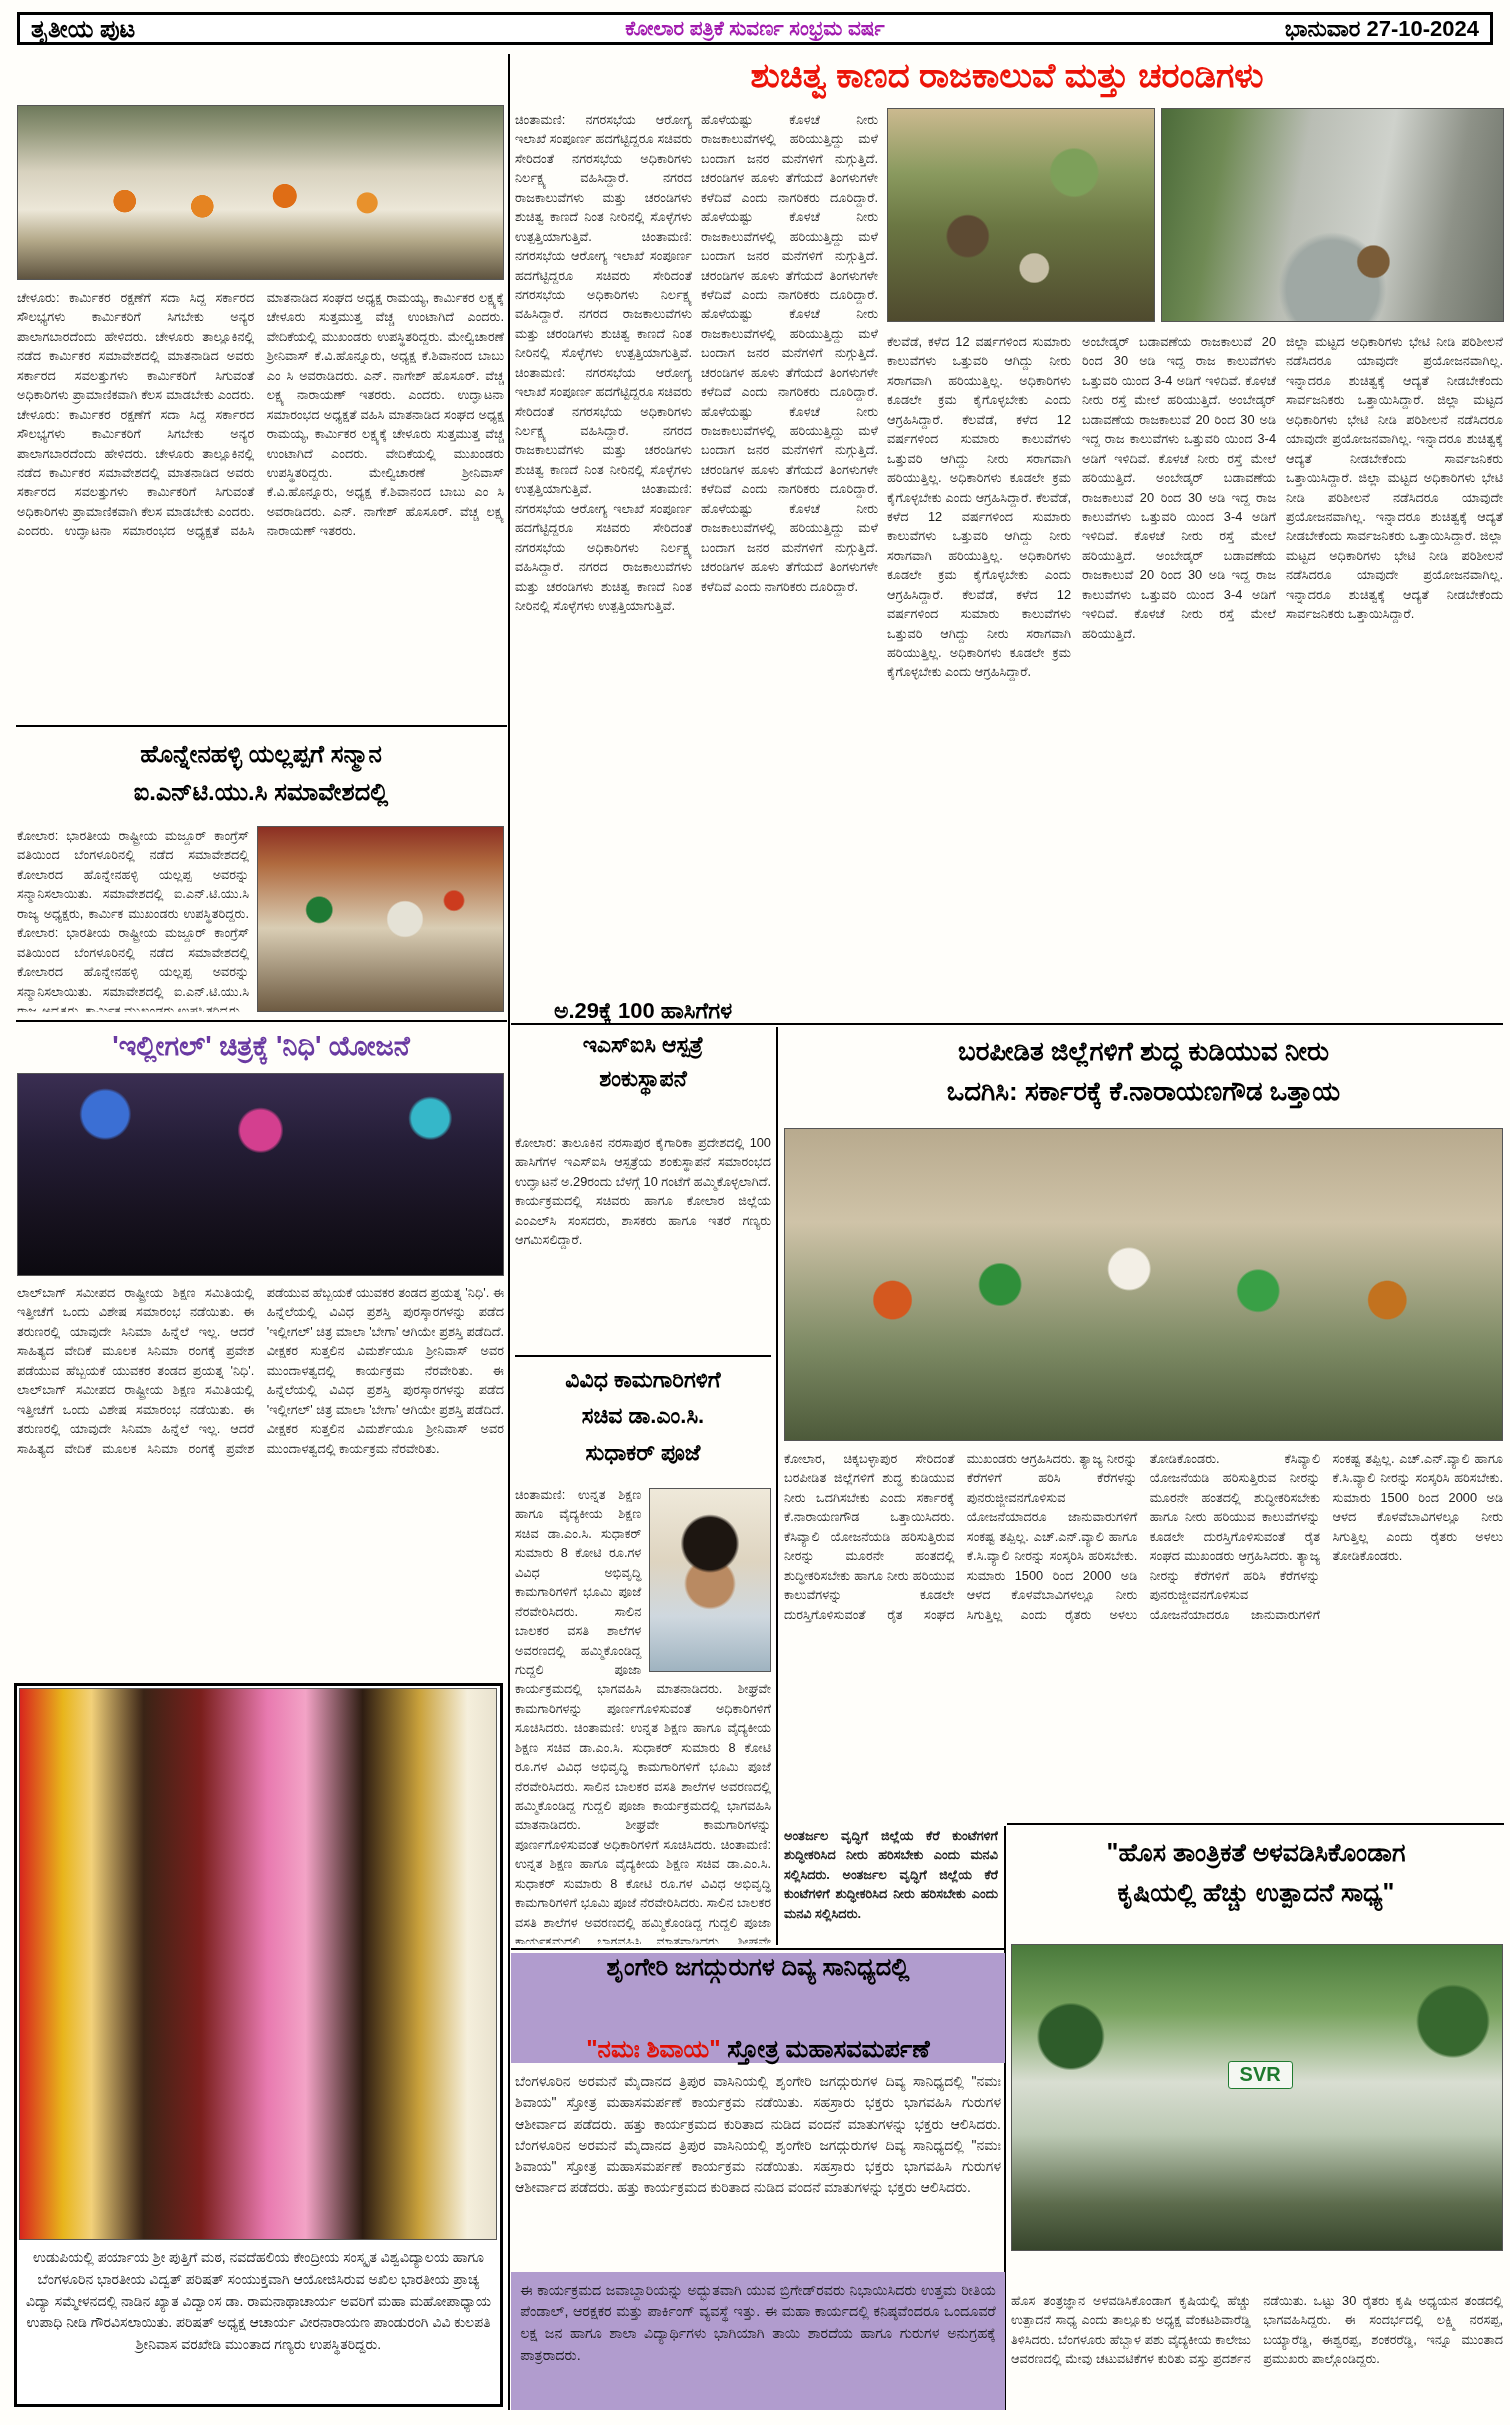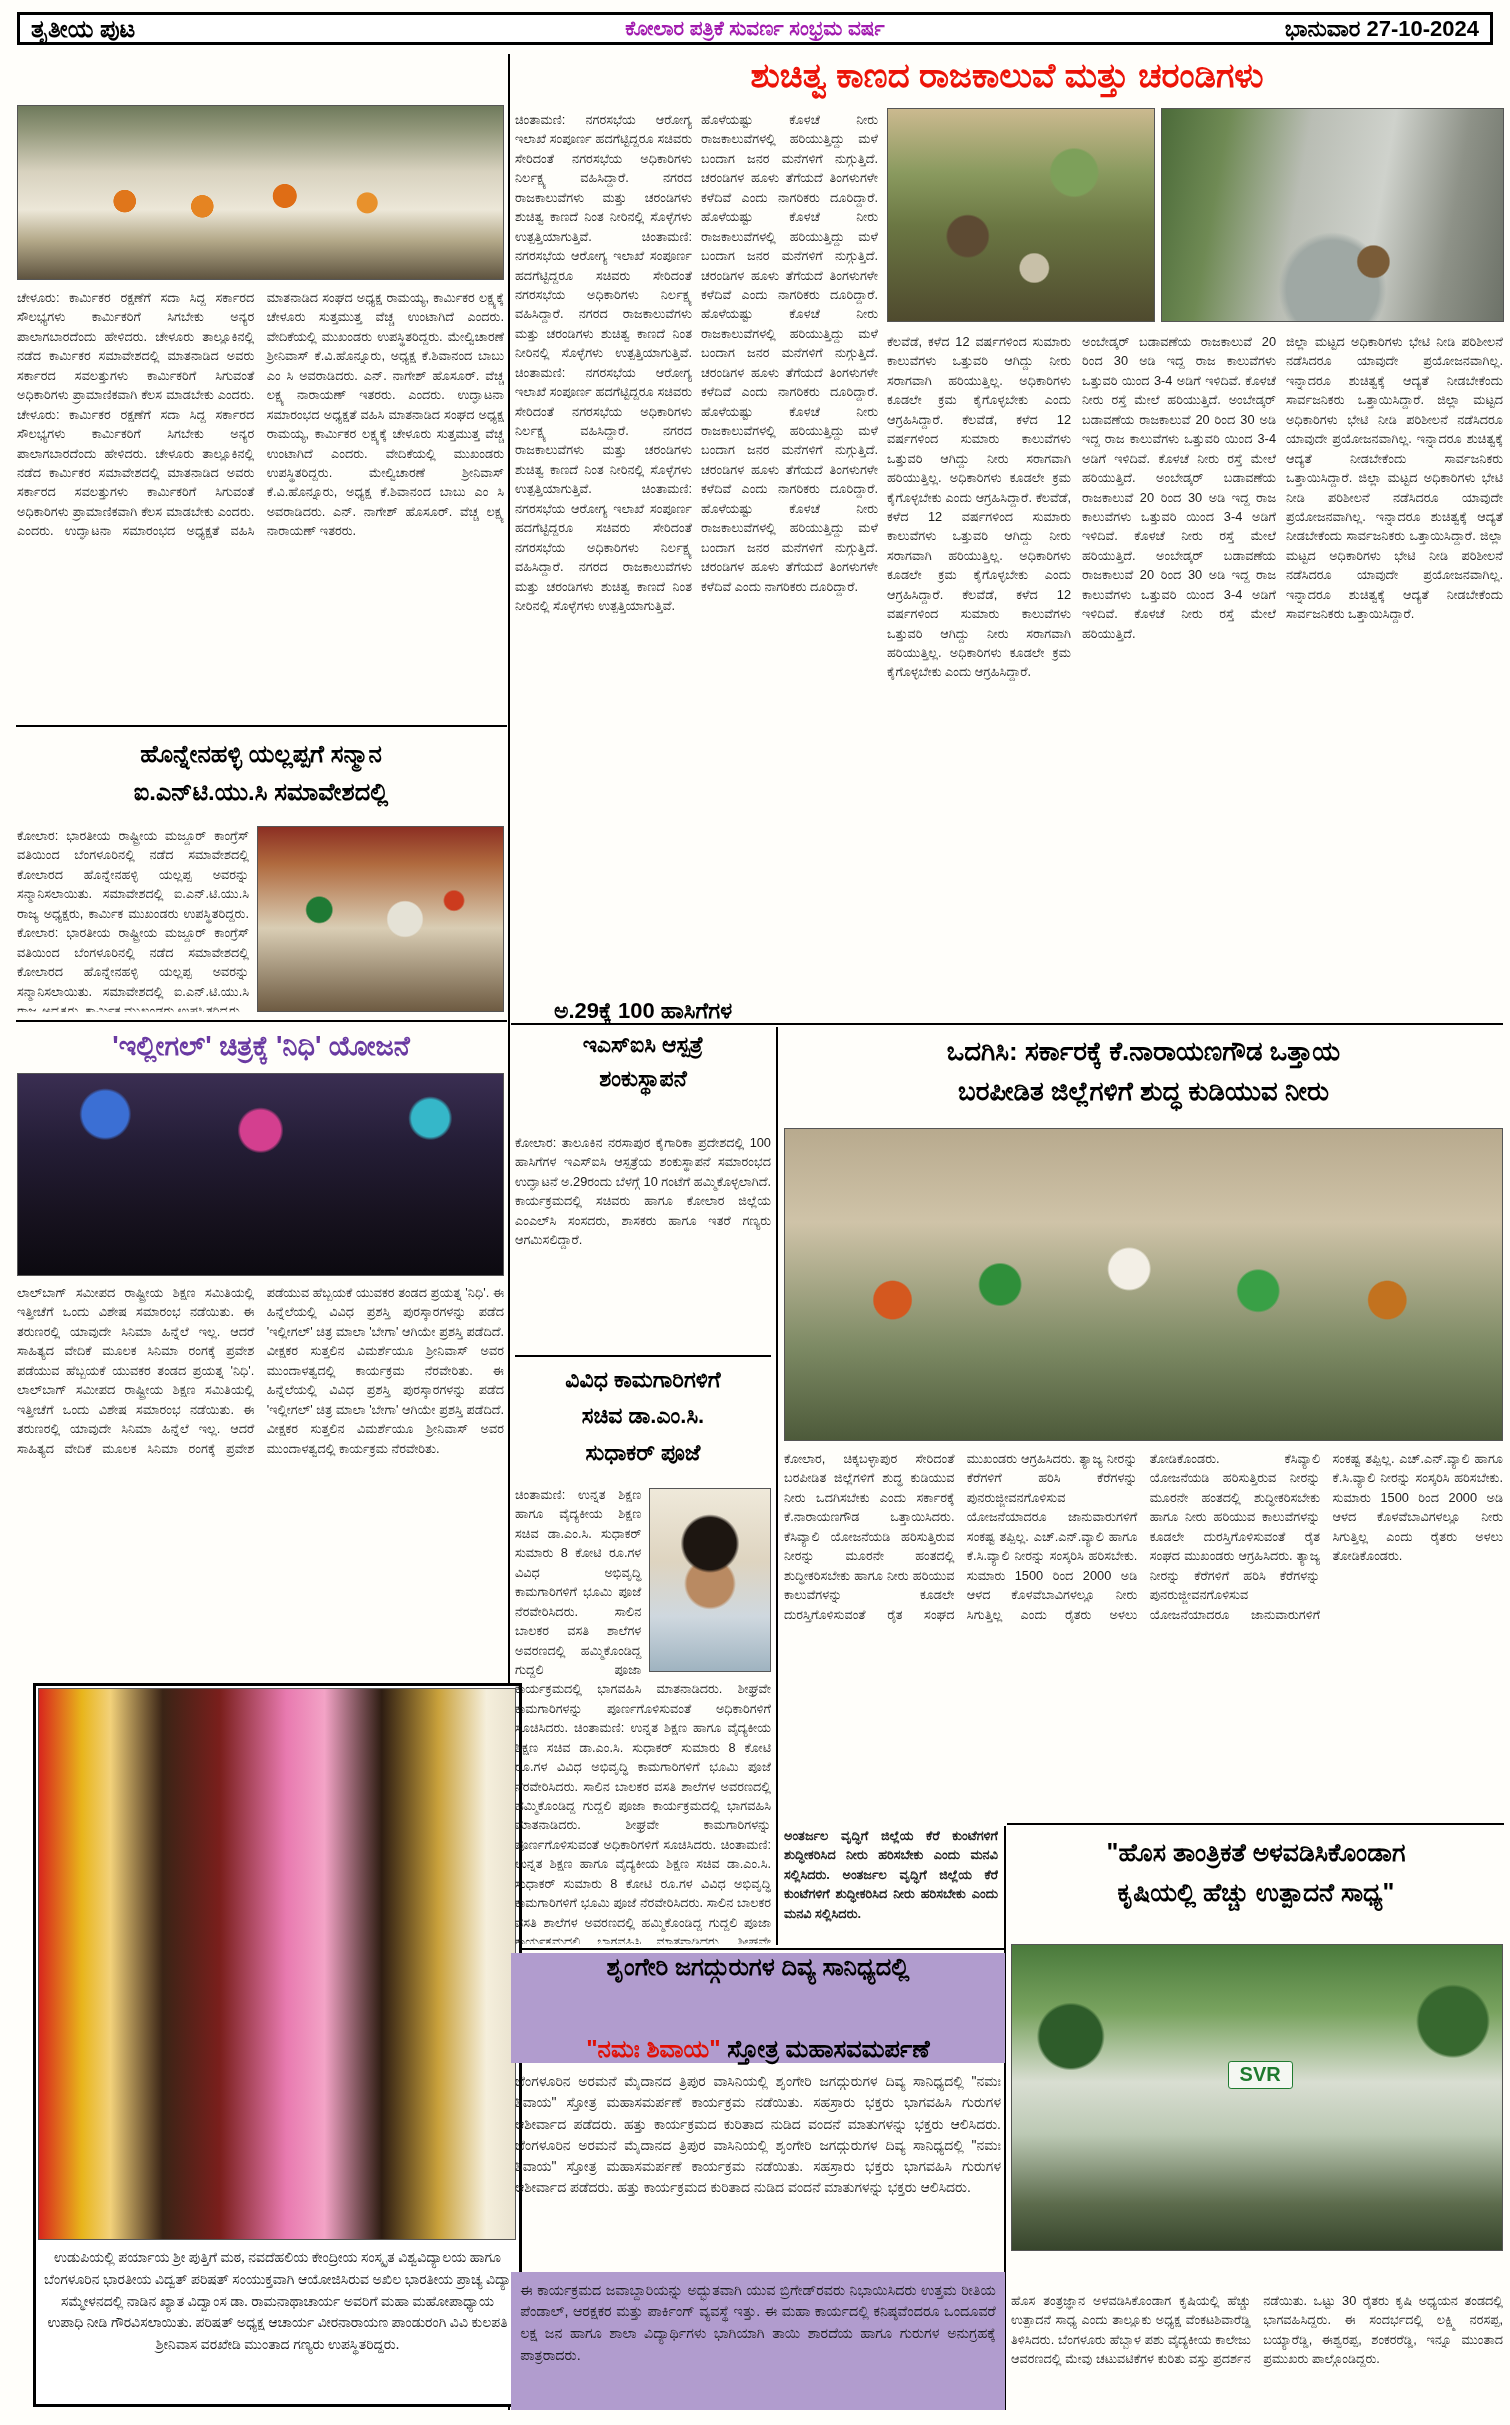--- a/index.html
+++ b/index.html
@@ -119,21 +119,21 @@
   <div class="abs bt" style="left:17px;top:826px;width:232px;height:186px;">ಕೋಲಾರ: ಭಾರತೀಯ ರಾಷ್ಟ್ರೀಯ ಮಜ್ದೂರ್ ಕಾಂಗ್ರೆಸ್ ವತಿಯಿಂದ ಬೆಂಗಳೂರಿನಲ್ಲಿ ನಡೆದ ಸಮಾವೇಶದಲ್ಲಿ ಕೋಲಾರದ ಹೊನ್ನೇನಹಳ್ಳಿ ಯಲ್ಲಪ್ಪ ಅವರನ್ನು ಸನ್ಮಾನಿಸಲಾಯಿತು. ಸಮಾವೇಶದಲ್ಲಿ ಐ.ಎನ್.ಟಿ.ಯು.ಸಿ ರಾಜ್ಯ ಅಧ್ಯಕ್ಷರು, ಕಾರ್ಮಿಕ ಮುಖಂಡರು ಉಪಸ್ಥಿತರಿದ್ದರು. ಕೋಲಾರ: ಭಾರತೀಯ ರಾಷ್ಟ್ರೀಯ ಮಜ್ದೂರ್ ಕಾಂಗ್ರೆಸ್ ವತಿಯಿಂದ ಬೆಂಗಳೂರಿನಲ್ಲಿ ನಡೆದ ಸಮಾವೇಶದಲ್ಲಿ ಕೋಲಾರದ ಹೊನ್ನೇನಹಳ್ಳಿ ಯಲ್ಲಪ್ಪ ಅವರನ್ನು ಸನ್ಮಾನಿಸಲಾಯಿತು. ಸಮಾವೇಶದಲ್ಲಿ ಐ.ಎನ್.ಟಿ.ಯು.ಸಿ ರಾಜ್ಯ ಅಧ್ಯಕ್ಷರು, ಕಾರ್ಮಿಕ ಮುಖಂಡರು ಉಪಸ್ಥಿತರಿದ್ದರು.</div>
   <div class="abs ph" id="ph-intuc" style="left:257px;top:826px;width:247px;height:186px;"></div>
 
   <div class="abs hl purple" style="left:15.5px;top:1029px;width:491px;font-size:27px;">'ಇಲ್ಲೀಗಲ್' ಚಿತ್ರಕ್ಕೆ 'ನಿಧಿ' ಯೋಜನೆ</div>
   <div class="abs ph" id="ph-illegal" style="left:17px;top:1073px;width:487px;height:203px;"></div>
   <div class="abs bt bt2" style="left:17px;top:1283px;width:487px;height:392px;">
     <span>ಲಾಲ್‌ಬಾಗ್ ಸಮೀಪದ ರಾಷ್ಟ್ರೀಯ ಶಿಕ್ಷಣ ಸಮಿತಿಯಲ್ಲಿ ಇತ್ತೀಚೆಗೆ ಒಂದು ವಿಶೇಷ ಸಮಾರಂಭ ನಡೆಯಿತು. ಈ ತರುಣರಲ್ಲಿ ಯಾವುದೇ ಸಿನಿಮಾ ಹಿನ್ನೆಲೆ ಇಲ್ಲ. ಆದರೆ ಸಾಹಿತ್ಯದ ವೇದಿಕೆ ಮೂಲಕ ಸಿನಿಮಾ ರಂಗಕ್ಕೆ ಪ್ರವೇಶ ಪಡೆಯುವ ಹೆಬ್ಬಯಕೆ ಯುವಕರ ತಂಡದ ಪ್ರಯತ್ನ 'ನಿಧಿ'. ಲಾಲ್‌ಬಾಗ್ ಸಮೀಪದ ರಾಷ್ಟ್ರೀಯ ಶಿಕ್ಷಣ ಸಮಿತಿಯಲ್ಲಿ ಇತ್ತೀಚೆಗೆ ಒಂದು ವಿಶೇಷ ಸಮಾರಂಭ ನಡೆಯಿತು. ಈ ತರುಣರಲ್ಲಿ ಯಾವುದೇ ಸಿನಿಮಾ ಹಿನ್ನೆಲೆ ಇಲ್ಲ. ಆದರೆ ಸಾಹಿತ್ಯದ ವೇದಿಕೆ ಮೂಲಕ ಸಿನಿಮಾ ರಂಗಕ್ಕೆ ಪ್ರವೇಶ ಪಡೆಯುವ ಹೆಬ್ಬಯಕೆ ಯುವಕರ ತಂಡದ ಪ್ರಯತ್ನ 'ನಿಧಿ'.</span>
     <span>ಈ ಹಿನ್ನೆಲೆಯಲ್ಲಿ ವಿವಿಧ ಪ್ರಶಸ್ತಿ ಪುರಸ್ಕಾರಗಳನ್ನು ಪಡೆದ 'ಇಲ್ಲೀಗಲ್' ಚಿತ್ರ ಮಾಲಾ 'ಬೇಗಾ' ಆಗಿಯೇ ಪ್ರಶಸ್ತಿ ಪಡೆದಿದೆ. ವೀಕ್ಷಕರ ಸುತ್ತಲಿನ ವಿಮರ್ಶೆಯೂ ಶ್ರೀನಿವಾಸ್ ಅವರ ಮುಂದಾಳತ್ವದಲ್ಲಿ ಕಾರ್ಯಕ್ರಮ ನೆರವೇರಿತು. ಈ ಹಿನ್ನೆಲೆಯಲ್ಲಿ ವಿವಿಧ ಪ್ರಶಸ್ತಿ ಪುರಸ್ಕಾರಗಳನ್ನು ಪಡೆದ 'ಇಲ್ಲೀಗಲ್' ಚಿತ್ರ ಮಾಲಾ 'ಬೇಗಾ' ಆಗಿಯೇ ಪ್ರಶಸ್ತಿ ಪಡೆದಿದೆ. ವೀಕ್ಷಕರ ಸುತ್ತಲಿನ ವಿಮರ್ಶೆಯೂ ಶ್ರೀನಿವಾಸ್ ಅವರ ಮುಂದಾಳತ್ವದಲ್ಲಿ ಕಾರ್ಯಕ್ರಮ ನೆರವೇರಿತು.</span>
   </div>
 
-  <div class="abs" style="left:33px;top:1683px;width:489px;height:724px;border:3.9px solid #000;box-sizing:border-box;background:#fff;font-family:Liberation Serif, serif;">
+  <div class="abs" style="left:14px;top:1683px;width:489px;height:724px;border:3.9px solid #000;box-sizing:border-box;background:#fff;">
     <div class="ph" id="ph-award" style="width:478px;height:552px;margin:1.5px;"></div>
     <div class="cap" style="padding:6.2px 7.7px 0 7.7px;height:152px;">ಉಡುಪಿಯಲ್ಲಿ ಪರ್ಯಾಯ ಶ್ರೀ ಪುತ್ತಿಗೆ ಮಠ, ನವದೆಹಲಿಯ ಕೇಂದ್ರೀಯ ಸಂಸ್ಕೃತ ವಿಶ್ವವಿದ್ಯಾಲಯ ಹಾಗೂ ಬೆಂಗಳೂರಿನ ಭಾರತೀಯ ವಿದ್ವತ್ ಪರಿಷತ್ ಸಂಯುಕ್ತವಾಗಿ ಆಯೋಜಿಸಿರುವ ಅಖಿಲ ಭಾರತೀಯ ಪ್ರಾಚ್ಯ ವಿದ್ಯಾ ಸಮ್ಮೇಳನದಲ್ಲಿ ನಾಡಿನ ಖ್ಯಾತ ವಿದ್ವಾಂಸ ಡಾ. ರಾಮನಾಥಾಚಾರ್ಯ ಅವರಿಗೆ ಮಹಾ ಮಹೋಪಾಧ್ಯಾಯ ಉಪಾಧಿ ನೀಡಿ ಗೌರವಿಸಲಾಯಿತು. ಪರಿಷತ್ ಅಧ್ಯಕ್ಷ ಆಚಾರ್ಯ ವೀರನಾರಾಯಣ ಪಾಂಡುರಂಗಿ ವಿವಿ ಕುಲಪತಿ ಶ್ರೀನಿವಾಸ ವರಖೇಡಿ ಮುಂತಾದ ಗಣ್ಯರು ಉಪಸ್ಥಿತರಿದ್ದರು.</div>
   </div>
 
   <div class="abs hl red" style="left:511px;top:53px;width:992px;font-size:34px;">ಶುಚಿತ್ವ ಕಾಣದ ರಾಜಕಾಲುವೆ ಮತ್ತು ಚರಂಡಿಗಳು</div>
   <div class="abs ph" id="ph-drain1" style="left:887px;top:108px;width:268px;height:214px;"></div>
   <div class="abs ph" id="ph-street" style="left:1161px;top:108px;width:343px;height:214px;"></div>
   <div class="abs bt" style="left:515px;top:110px;width:177px;height:907px;">ಚಿಂತಾಮಣಿ: ನಗರಸಭೆಯ ಆರೋಗ್ಯ ಇಲಾಖೆ ಸಂಪೂರ್ಣ ಹದಗೆಟ್ಟಿದ್ದರೂ ಸಚಿವರು ಸೇರಿದಂತೆ ನಗರಸಭೆಯ ಅಧಿಕಾರಿಗಳು ನಿರ್ಲಕ್ಷ್ಯ ವಹಿಸಿದ್ದಾರೆ. ನಗರದ ರಾಜಕಾಲುವೆಗಳು ಮತ್ತು ಚರಂಡಿಗಳು ಶುಚಿತ್ವ ಕಾಣದೆ ನಿಂತ ನೀರಿನಲ್ಲಿ ಸೊಳ್ಳೆಗಳು ಉತ್ಪತ್ತಿಯಾಗುತ್ತಿವೆ. ಚಿಂತಾಮಣಿ: ನಗರಸಭೆಯ ಆರೋಗ್ಯ ಇಲಾಖೆ ಸಂಪೂರ್ಣ ಹದಗೆಟ್ಟಿದ್ದರೂ ಸಚಿವರು ಸೇರಿದಂತೆ ನಗರಸಭೆಯ ಅಧಿಕಾರಿಗಳು ನಿರ್ಲಕ್ಷ್ಯ ವಹಿಸಿದ್ದಾರೆ. ನಗರದ ರಾಜಕಾಲುವೆಗಳು ಮತ್ತು ಚರಂಡಿಗಳು ಶುಚಿತ್ವ ಕಾಣದೆ ನಿಂತ ನೀರಿನಲ್ಲಿ ಸೊಳ್ಳೆಗಳು ಉತ್ಪತ್ತಿಯಾಗುತ್ತಿವೆ. ಚಿಂತಾಮಣಿ: ನಗರಸಭೆಯ ಆರೋಗ್ಯ ಇಲಾಖೆ ಸಂಪೂರ್ಣ ಹದಗೆಟ್ಟಿದ್ದರೂ ಸಚಿವರು ಸೇರಿದಂತೆ ನಗರಸಭೆಯ ಅಧಿಕಾರಿಗಳು ನಿರ್ಲಕ್ಷ್ಯ ವಹಿಸಿದ್ದಾರೆ. ನಗರದ ರಾಜಕಾಲುವೆಗಳು ಮತ್ತು ಚರಂಡಿಗಳು ಶುಚಿತ್ವ ಕಾಣದೆ ನಿಂತ ನೀರಿನಲ್ಲಿ ಸೊಳ್ಳೆಗಳು ಉತ್ಪತ್ತಿಯಾಗುತ್ತಿವೆ. ಚಿಂತಾಮಣಿ: ನಗರಸಭೆಯ ಆರೋಗ್ಯ ಇಲಾಖೆ ಸಂಪೂರ್ಣ ಹದಗೆಟ್ಟಿದ್ದರೂ ಸಚಿವರು ಸೇರಿದಂತೆ ನಗರಸಭೆಯ ಅಧಿಕಾರಿಗಳು ನಿರ್ಲಕ್ಷ್ಯ ವಹಿಸಿದ್ದಾರೆ. ನಗರದ ರಾಜಕಾಲುವೆಗಳು ಮತ್ತು ಚರಂಡಿಗಳು ಶುಚಿತ್ವ ಕಾಣದೆ ನಿಂತ ನೀರಿನಲ್ಲಿ ಸೊಳ್ಳೆಗಳು ಉತ್ಪತ್ತಿಯಾಗುತ್ತಿವೆ.</div>
   <div class="abs bt" style="left:701px;top:110px;width:177px;height:907px;">ಹೊಳೆಯಷ್ಟು ಕೊಳಚೆ ನೀರು ರಾಜಕಾಲುವೆಗಳಲ್ಲಿ ಹರಿಯುತ್ತಿದ್ದು ಮಳೆ ಬಂದಾಗ ಜನರ ಮನೆಗಳಿಗೆ ನುಗ್ಗುತ್ತಿದೆ. ಚರಂಡಿಗಳ ಹೂಳು ತೆಗೆಯದೆ ತಿಂಗಳುಗಳೇ ಕಳೆದಿವೆ ಎಂದು ನಾಗರಿಕರು ದೂರಿದ್ದಾರೆ. ಹೊಳೆಯಷ್ಟು ಕೊಳಚೆ ನೀರು ರಾಜಕಾಲುವೆಗಳಲ್ಲಿ ಹರಿಯುತ್ತಿದ್ದು ಮಳೆ ಬಂದಾಗ ಜನರ ಮನೆಗಳಿಗೆ ನುಗ್ಗುತ್ತಿದೆ. ಚರಂಡಿಗಳ ಹೂಳು ತೆಗೆಯದೆ ತಿಂಗಳುಗಳೇ ಕಳೆದಿವೆ ಎಂದು ನಾಗರಿಕರು ದೂರಿದ್ದಾರೆ. ಹೊಳೆಯಷ್ಟು ಕೊಳಚೆ ನೀರು ರಾಜಕಾಲುವೆಗಳಲ್ಲಿ ಹರಿಯುತ್ತಿದ್ದು ಮಳೆ ಬಂದಾಗ ಜನರ ಮನೆಗಳಿಗೆ ನುಗ್ಗುತ್ತಿದೆ. ಚರಂಡಿಗಳ ಹೂಳು ತೆಗೆಯದೆ ತಿಂಗಳುಗಳೇ ಕಳೆದಿವೆ ಎಂದು ನಾಗರಿಕರು ದೂರಿದ್ದಾರೆ. ಹೊಳೆಯಷ್ಟು ಕೊಳಚೆ ನೀರು ರಾಜಕಾಲುವೆಗಳಲ್ಲಿ ಹರಿಯುತ್ತಿದ್ದು ಮಳೆ ಬಂದಾಗ ಜನರ ಮನೆಗಳಿಗೆ ನುಗ್ಗುತ್ತಿದೆ. ಚರಂಡಿಗಳ ಹೂಳು ತೆಗೆಯದೆ ತಿಂಗಳುಗಳೇ ಕಳೆದಿವೆ ಎಂದು ನಾಗರಿಕರು ದೂರಿದ್ದಾರೆ. ಹೊಳೆಯಷ್ಟು ಕೊಳಚೆ ನೀರು ರಾಜಕಾಲುವೆಗಳಲ್ಲಿ ಹರಿಯುತ್ತಿದ್ದು ಮಳೆ ಬಂದಾಗ ಜನರ ಮನೆಗಳಿಗೆ ನುಗ್ಗುತ್ತಿದೆ. ಚರಂಡಿಗಳ ಹೂಳು ತೆಗೆಯದೆ ತಿಂಗಳುಗಳೇ ಕಳೆದಿವೆ ಎಂದು ನಾಗರಿಕರು ದೂರಿದ್ದಾರೆ.</div>
   <div class="abs bt" style="left:887px;top:332px;width:184px;height:685px;">ಕೆಲವೆಡೆ, ಕಳೆದ 12 ವರ್ಷಗಳಿಂದ ಸುಮಾರು ಕಾಲುವೆಗಳು ಒತ್ತುವರಿ ಆಗಿದ್ದು ನೀರು ಸರಾಗವಾಗಿ ಹರಿಯುತ್ತಿಲ್ಲ. ಅಧಿಕಾರಿಗಳು ಕೂಡಲೇ ಕ್ರಮ ಕೈಗೊಳ್ಳಬೇಕು ಎಂದು ಆಗ್ರಹಿಸಿದ್ದಾರೆ. ಕೆಲವೆಡೆ, ಕಳೆದ 12 ವರ್ಷಗಳಿಂದ ಸುಮಾರು ಕಾಲುವೆಗಳು ಒತ್ತುವರಿ ಆಗಿದ್ದು ನೀರು ಸರಾಗವಾಗಿ ಹರಿಯುತ್ತಿಲ್ಲ. ಅಧಿಕಾರಿಗಳು ಕೂಡಲೇ ಕ್ರಮ ಕೈಗೊಳ್ಳಬೇಕು ಎಂದು ಆಗ್ರಹಿಸಿದ್ದಾರೆ. ಕೆಲವೆಡೆ, ಕಳೆದ 12 ವರ್ಷಗಳಿಂದ ಸುಮಾರು ಕಾಲುವೆಗಳು ಒತ್ತುವರಿ ಆಗಿದ್ದು ನೀರು ಸರಾಗವಾಗಿ ಹರಿಯುತ್ತಿಲ್ಲ. ಅಧಿಕಾರಿಗಳು ಕೂಡಲೇ ಕ್ರಮ ಕೈಗೊಳ್ಳಬೇಕು ಎಂದು ಆಗ್ರಹಿಸಿದ್ದಾರೆ. ಕೆಲವೆಡೆ, ಕಳೆದ 12 ವರ್ಷಗಳಿಂದ ಸುಮಾರು ಕಾಲುವೆಗಳು ಒತ್ತುವರಿ ಆಗಿದ್ದು ನೀರು ಸರಾಗವಾಗಿ ಹರಿಯುತ್ತಿಲ್ಲ. ಅಧಿಕಾರಿಗಳು ಕೂಡಲೇ ಕ್ರಮ ಕೈಗೊಳ್ಳಬೇಕು ಎಂದು ಆಗ್ರಹಿಸಿದ್ದಾರೆ.</div>
@@ -153,22 +153,22 @@
     <div>ಸುಧಾಕರ್ ಪೂಜೆ</div>
   </div>
   <div class="abs bt" style="left:515px;top:1485px;width:256px;height:459px;">
     <span class="portrait-wrap">
       <span class="ph" id="ph-minister" style="display:block;width:122px;height:184px;"></span>
     </span>
     <span>ಚಿಂತಾಮಣಿ: ಉನ್ನತ ಶಿಕ್ಷಣ ಹಾಗೂ ವೈದ್ಯಕೀಯ ಶಿಕ್ಷಣ ಸಚಿವ ಡಾ.ಎಂ.ಸಿ. ಸುಧಾಕರ್ ಸುಮಾರು 8 ಕೋಟಿ ರೂ.ಗಳ ವಿವಿಧ ಅಭಿವೃದ್ಧಿ ಕಾಮಗಾರಿಗಳಿಗೆ ಭೂಮಿ ಪೂಜೆ ನೆರವೇರಿಸಿದರು. ಸಾಲಿನ ಬಾಲಕರ ವಸತಿ ಶಾಲೆಗಳ ಅವರಣದಲ್ಲಿ ಹಮ್ಮಿಕೊಂಡಿದ್ದ ಗುದ್ದಲಿ ಪೂಜಾ ಕಾರ್ಯಕ್ರಮದಲ್ಲಿ ಭಾಗವಹಿಸಿ ಮಾತನಾಡಿದರು. ಶೀಘ್ರವೇ ಕಾಮಗಾರಿಗಳನ್ನು ಪೂರ್ಣಗೊಳಿಸುವಂತೆ ಅಧಿಕಾರಿಗಳಿಗೆ ಸೂಚಿಸಿದರು. ಚಿಂತಾಮಣಿ: ಉನ್ನತ ಶಿಕ್ಷಣ ಹಾಗೂ ವೈದ್ಯಕೀಯ ಶಿಕ್ಷಣ ಸಚಿವ ಡಾ.ಎಂ.ಸಿ. ಸುಧಾಕರ್ ಸುಮಾರು 8 ಕೋಟಿ ರೂ.ಗಳ ವಿವಿಧ ಅಭಿವೃದ್ಧಿ ಕಾಮಗಾರಿಗಳಿಗೆ ಭೂಮಿ ಪೂಜೆ ನೆರವೇರಿಸಿದರು. ಸಾಲಿನ ಬಾಲಕರ ವಸತಿ ಶಾಲೆಗಳ ಅವರಣದಲ್ಲಿ ಹಮ್ಮಿಕೊಂಡಿದ್ದ ಗುದ್ದಲಿ ಪೂಜಾ ಕಾರ್ಯಕ್ರಮದಲ್ಲಿ ಭಾಗವಹಿಸಿ ಮಾತನಾಡಿದರು. ಶೀಘ್ರವೇ ಕಾಮಗಾರಿಗಳನ್ನು ಪೂರ್ಣಗೊಳಿಸುವಂತೆ ಅಧಿಕಾರಿಗಳಿಗೆ ಸೂಚಿಸಿದರು. ಚಿಂತಾಮಣಿ: ಉನ್ನತ ಶಿಕ್ಷಣ ಹಾಗೂ ವೈದ್ಯಕೀಯ ಶಿಕ್ಷಣ ಸಚಿವ ಡಾ.ಎಂ.ಸಿ. ಸುಧಾಕರ್ ಸುಮಾರು 8 ಕೋಟಿ ರೂ.ಗಳ ವಿವಿಧ ಅಭಿವೃದ್ಧಿ ಕಾಮಗಾರಿಗಳಿಗೆ ಭೂಮಿ ಪೂಜೆ ನೆರವೇರಿಸಿದರು. ಸಾಲಿನ ಬಾಲಕರ ವಸತಿ ಶಾಲೆಗಳ ಅವರಣದಲ್ಲಿ ಹಮ್ಮಿಕೊಂಡಿದ್ದ ಗುದ್ದಲಿ ಪೂಜಾ ಕಾರ್ಯಕ್ರಮದಲ್ಲಿ ಭಾಗವಹಿಸಿ ಮಾತನಾಡಿದರು. ಶೀಘ್ರವೇ ಕಾಮಗಾರಿಗಳನ್ನು ಪೂರ್ಣಗೊಳಿಸುವಂತೆ ಅಧಿಕಾರಿಗಳಿಗೆ ಸೂಚಿಸಿದರು.</span>
   </div>
 
   <div class="abs hl" style="left:783px;top:1031px;width:721px;font-size:26px;line-height:1.55;">
+    <div>ಬರಪೀಡಿತ ಜಿಲ್ಲೆಗಳಿಗೆ ಶುದ್ಧ ಕುಡಿಯುವ ನೀರು</div>
     <div>ಒದಗಿಸಿ: ಸರ್ಕಾರಕ್ಕೆ ಕೆ.ನಾರಾಯಣಗೌಡ ಒತ್ತಾಯ</div>
-    <div>ಬರಪೀಡಿತ ಜಿಲ್ಲೆಗಳಿಗೆ ಶುದ್ಧ ಕುಡಿಯುವ ನೀರು</div>
   </div>
   <div class="abs ph" id="ph-water" style="left:784px;top:1128px;width:719px;height:313px;"></div>
   <div class="abs bt bt4" style="left:784px;top:1449px;width:719px;height:367px;">
     <span>ಕೋಲಾರ, ಚಿಕ್ಕಬಳ್ಳಾಪುರ ಸೇರಿದಂತೆ ಬರಪೀಡಿತ ಜಿಲ್ಲೆಗಳಿಗೆ ಶುದ್ಧ ಕುಡಿಯುವ ನೀರು ಒದಗಿಸಬೇಕು ಎಂದು ಸರ್ಕಾರಕ್ಕೆ ಕೆ.ನಾರಾಯಣಗೌಡ ಒತ್ತಾಯಿಸಿದರು.</span>
     <span>ಕೆಸಿವ್ಯಾಲಿ ಯೋಜನೆಯಡಿ ಹರಿಸುತ್ತಿರುವ ನೀರನ್ನು ಮೂರನೇ ಹಂತದಲ್ಲಿ ಶುದ್ಧೀಕರಿಸಬೇಕು ಹಾಗೂ ನೀರು ಹರಿಯುವ ಕಾಲುವೆಗಳನ್ನು ಕೂಡಲೇ ದುರಸ್ತಿಗೊಳಿಸುವಂತೆ ರೈತ ಸಂಘದ ಮುಖಂಡರು ಆಗ್ರಹಿಸಿದರು. ತ್ಯಾಜ್ಯ ನೀರನ್ನು ಕೆರೆಗಳಿಗೆ ಹರಿಸಿ ಕೆರೆಗಳನ್ನು ಪುನರುಜ್ಜೀವನಗೊಳಿಸುವ ಯೋಜನೆಯಾದರೂ ಜಾನುವಾರುಗಳಿಗೆ ಸಂಕಷ್ಟ ತಪ್ಪಿಲ್ಲ. ಎಚ್.ಎನ್.ವ್ಯಾಲಿ ಹಾಗೂ ಕೆ.ಸಿ.ವ್ಯಾಲಿ ನೀರನ್ನು ಸಂಸ್ಕರಿಸಿ ಹರಿಸಬೇಕು. ಸುಮಾರು 1500 ರಿಂದ 2000 ಅಡಿ ಆಳದ ಕೊಳವೆಬಾವಿಗಳಲ್ಲೂ ನೀರು ಸಿಗುತ್ತಿಲ್ಲ ಎಂದು ರೈತರು ಅಳಲು ತೋಡಿಕೊಂಡರು. ಕೆಸಿವ್ಯಾಲಿ ಯೋಜನೆಯಡಿ ಹರಿಸುತ್ತಿರುವ ನೀರನ್ನು ಮೂರನೇ ಹಂತದಲ್ಲಿ ಶುದ್ಧೀಕರಿಸಬೇಕು ಹಾಗೂ ನೀರು ಹರಿಯುವ ಕಾಲುವೆಗಳನ್ನು ಕೂಡಲೇ ದುರಸ್ತಿಗೊಳಿಸುವಂತೆ ರೈತ ಸಂಘದ ಮುಖಂಡರು ಆಗ್ರಹಿಸಿದರು. ತ್ಯಾಜ್ಯ ನೀರನ್ನು ಕೆರೆಗಳಿಗೆ ಹರಿಸಿ ಕೆರೆಗಳನ್ನು ಪುನರುಜ್ಜೀವನಗೊಳಿಸುವ ಯೋಜನೆಯಾದರೂ ಜಾನುವಾರುಗಳಿಗೆ ಸಂಕಷ್ಟ ತಪ್ಪಿಲ್ಲ. ಎಚ್.ಎನ್.ವ್ಯಾಲಿ ಹಾಗೂ ಕೆ.ಸಿ.ವ್ಯಾಲಿ ನೀರನ್ನು ಸಂಸ್ಕರಿಸಿ ಹರಿಸಬೇಕು. ಸುಮಾರು 1500 ರಿಂದ 2000 ಅಡಿ ಆಳದ ಕೊಳವೆಬಾವಿಗಳಲ್ಲೂ ನೀರು ಸಿಗುತ್ತಿಲ್ಲ ಎಂದು ರೈತರು ಅಳಲು ತೋಡಿಕೊಂಡರು.</span>
   </div>
   <div class="abs bt" style="left:784px;top:1826px;width:214px;height:116px;font-weight:bold;">ಅಂತರ್ಜಲ ವೃದ್ಧಿಗೆ ಜಿಲ್ಲೆಯ ಕೆರೆ ಕುಂಟೆಗಳಿಗೆ ಶುದ್ಧೀಕರಿಸಿದ ನೀರು ಹರಿಸಬೇಕು ಎಂದು ಮನವಿ ಸಲ್ಲಿಸಿದರು. ಅಂತರ್ಜಲ ವೃದ್ಧಿಗೆ ಜಿಲ್ಲೆಯ ಕೆರೆ ಕುಂಟೆಗಳಿಗೆ ಶುದ್ಧೀಕರಿಸಿದ ನೀರು ಹರಿಸಬೇಕು ಎಂದು ಮನವಿ ಸಲ್ಲಿಸಿದರು.</div>
 
   <div class="abs hl" style="left:1009px;top:1832px;width:494px;font-size:25px;line-height:1.6;">
     <div>"ಹೊಸ ತಾಂತ್ರಿಕತೆ ಅಳವಡಿಸಿಕೊಂಡಾಗ</div>

